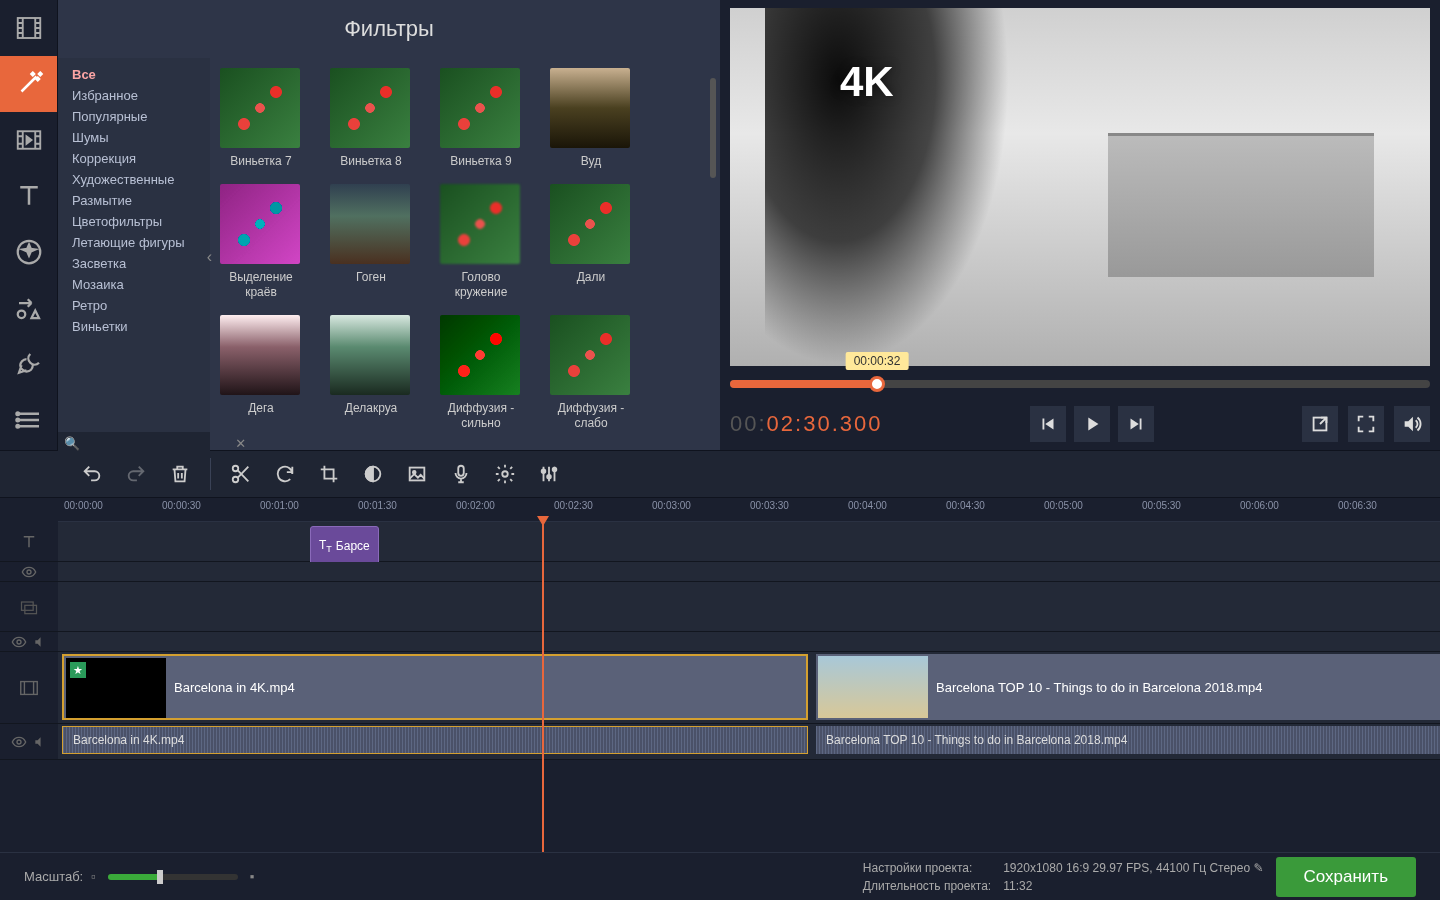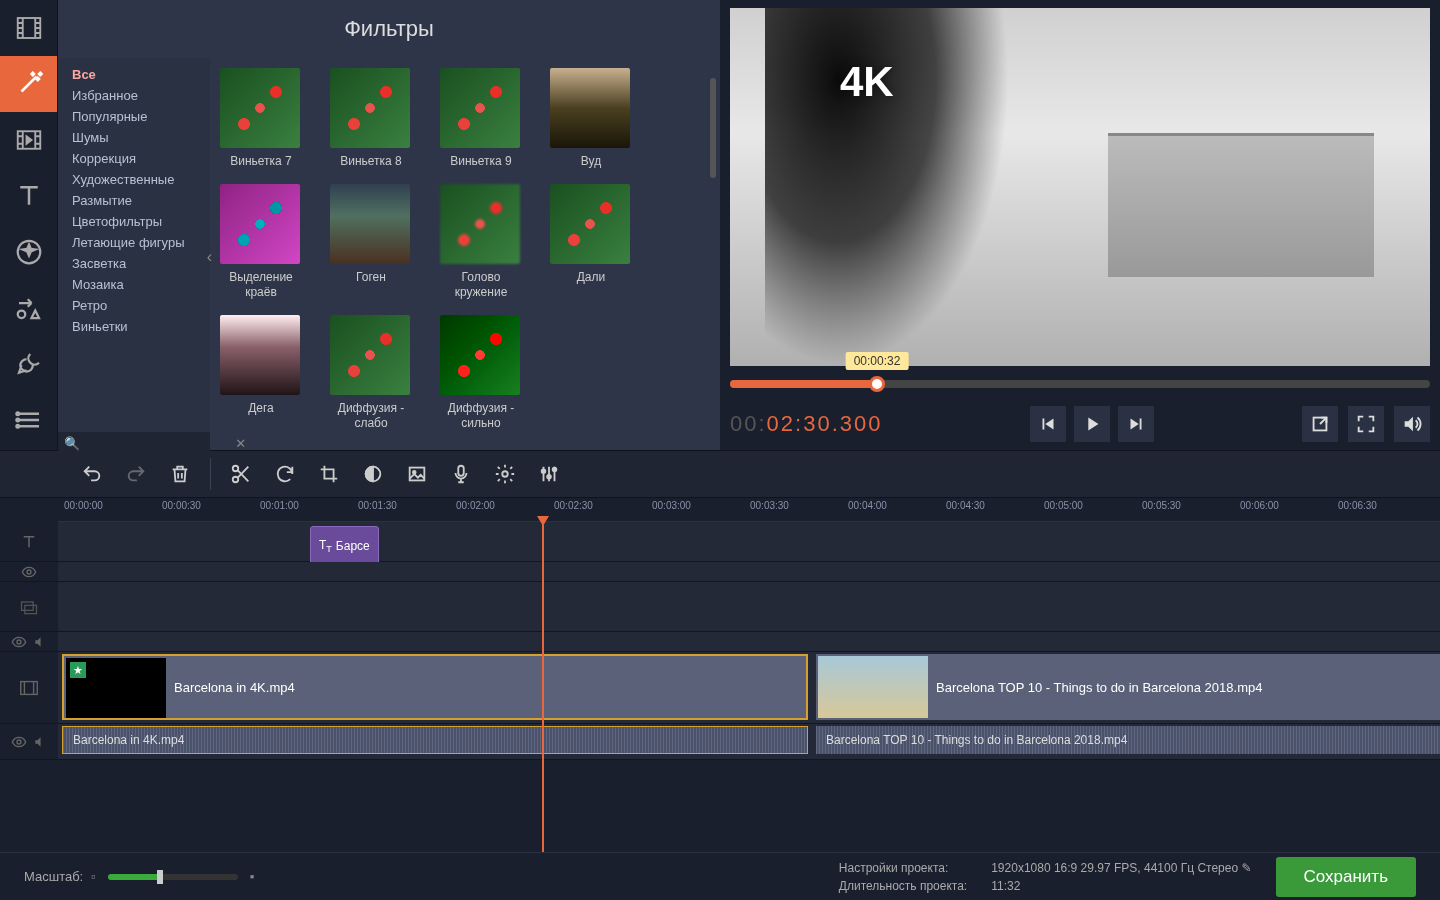--- a/index.html
+++ b/index.html
@@ -70,21 +70,21 @@
 .clip-audio { position: absolute; top: 2px; height: 28px; background: #4a5168; display: flex; align-items: center; padding-left: 10px; font-size: 12px; color: #ddd; overflow: hidden; }
 .clip-audio.sel { left: 4px; width: 746px; border: 1px solid #d4a030; }
 .clip-audio2 { left: 758px; right: 0; }
 .wave { position: absolute; inset: 0; background: repeating-linear-gradient(90deg, rgba(150,170,210,0.5) 0 1px, transparent 1px 3px); opacity: 0.5; }
 .playhead { position: absolute; left: 542px; top: 0; bottom: 0; width: 2px; background: #e8673c; z-index: 10; }
 .playhead::before { content: ""; position: absolute; top: -6px; left: -5px; width: 12px; height: 10px; background: #e8673c; clip-path: polygon(0 0, 100% 0, 50% 100%); }
 .status-bar { height: 48px; background: #1a1f2e; display: flex; align-items: center; padding: 0 24px; border-top: 1px solid #2a3142; font-size: 13px; color: #aaa; }
 .zoom-slider { width: 130px; height: 6px; background: #333; margin: 0 12px; position: relative; border-radius: 3px; }
 .zoom-fill { position: absolute; left: 0; width: 40%; height: 100%; background: #3aaa3a; border-radius: 3px; }
 .zoom-handle { position: absolute; left: 40%; top: 50%; transform: translate(-50%,-50%); width: 6px; height: 14px; background: #ccc; }
-.status-right { margin-left: auto; display: flex; align-items: center; gap: 24px; }
+.status-right { margin-left: auto; display: flex; align-items: center; gap: 12px; }
 .status-col { display: flex; flex-direction: column; gap: 4px; font-size: 12px; }
 .save-btn { background: #3a9a3a; color: #ffffff; padding: 10px 28px; font-size: 17px; border-radius: 3px; cursor: pointer; border: none; }
 .icon { width: 22px; height: 22px; }
 </style>
 </head>
 <body>
 
 <div class="app">
   <div class="top">
 
@@ -201,26 +201,30 @@
                 <div class="filter-thumb th1"></div>
                 <div class="filter-label">Дали</div>
               </div>
           </div>
           <div class="filters-row">
             <div class="filter-item">
                 <div class="filter-thumb th4"></div>
                 <div class="filter-label">Дега</div>
               </div>
             <div class="filter-item">
+                <div class="filter-thumb th5"></div>
+                <div class="filter-label">Делакруа</div>
+              </div>
+            <div class="filter-item">
+                <div class="filter-thumb th1" style="filter:contrast(1.5)"></div>
+                <div class="filter-label">Диффузия - сильно</div>
+              </div>
+            <div class="filter-item">
                 <div class="filter-thumb th1" style="filter:blur(0.5px)"></div>
                 <div class="filter-label">Диффузия - слабо</div>
-              </div>
-            <div class="filter-item">
-                <div class="filter-thumb th1" style="filter:contrast(1.5)"></div>
-                <div class="filter-label">Диффузия - сильно</div>
               </div>
           </div>
         </div>
       </div>
     </div>
 
     <div class="preview-area">
       <div class="preview-video">
         <div class="bldg"></div>
         <div class="preview-4k">4K</div>

